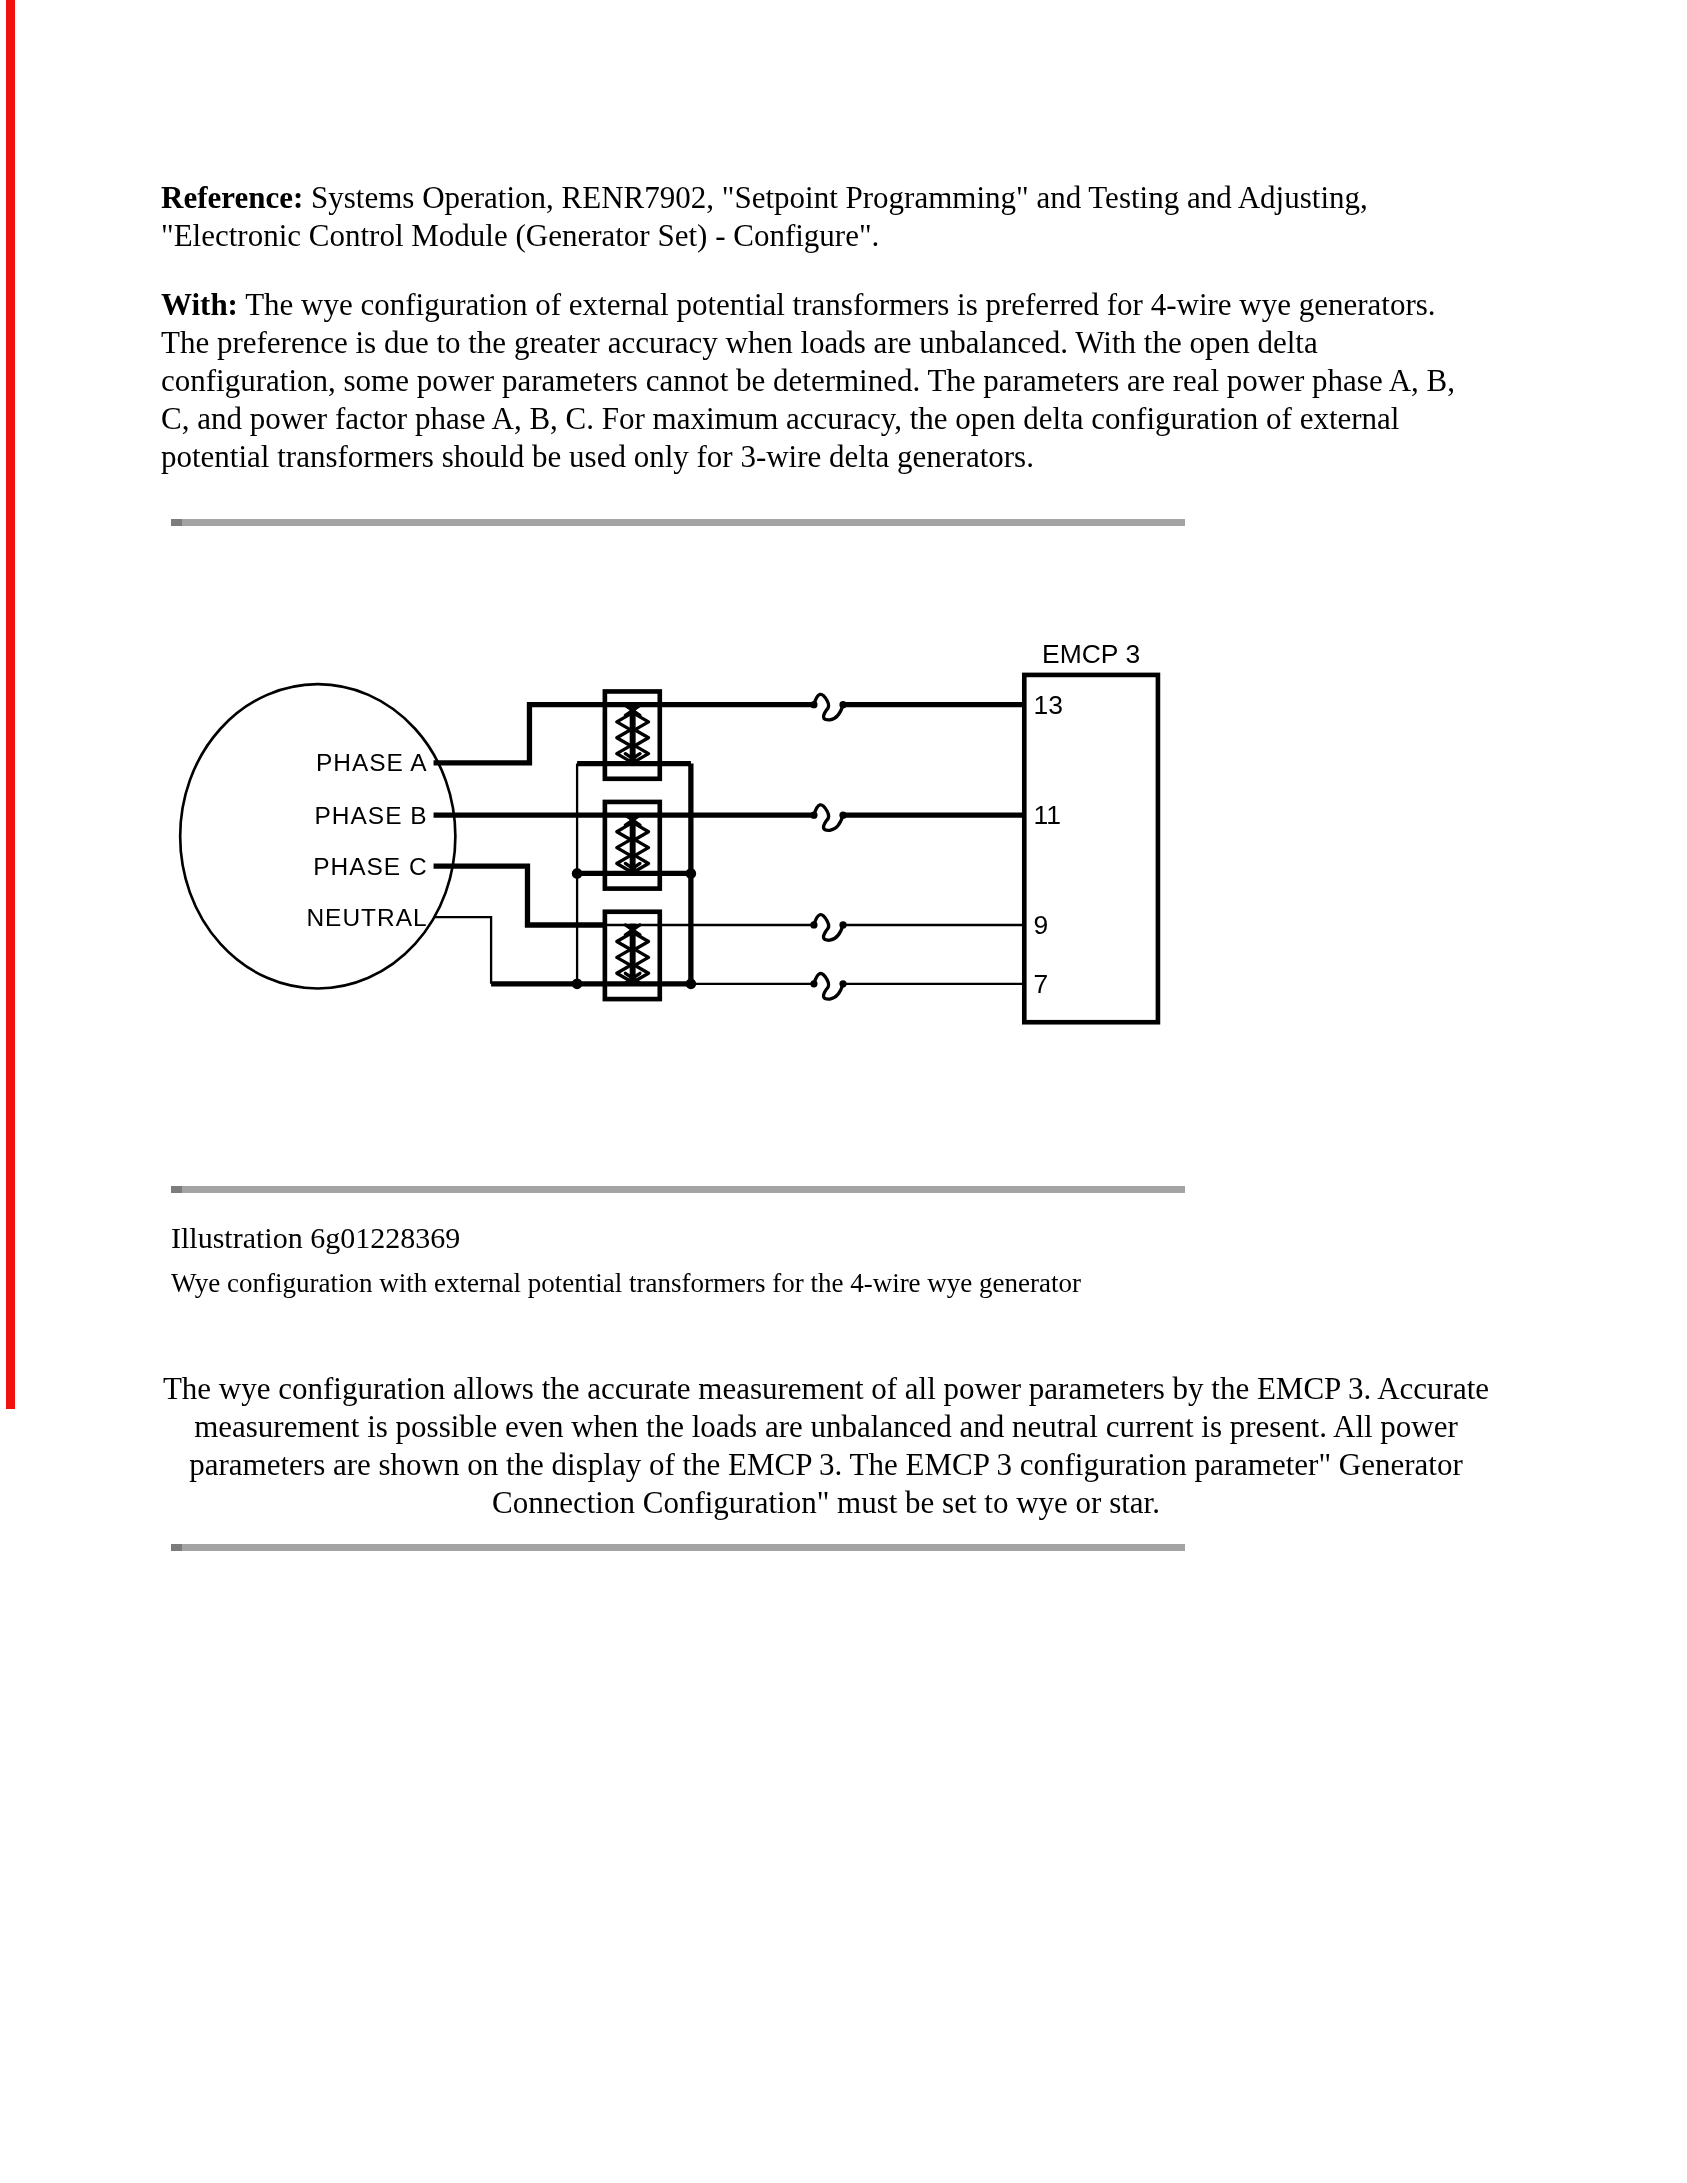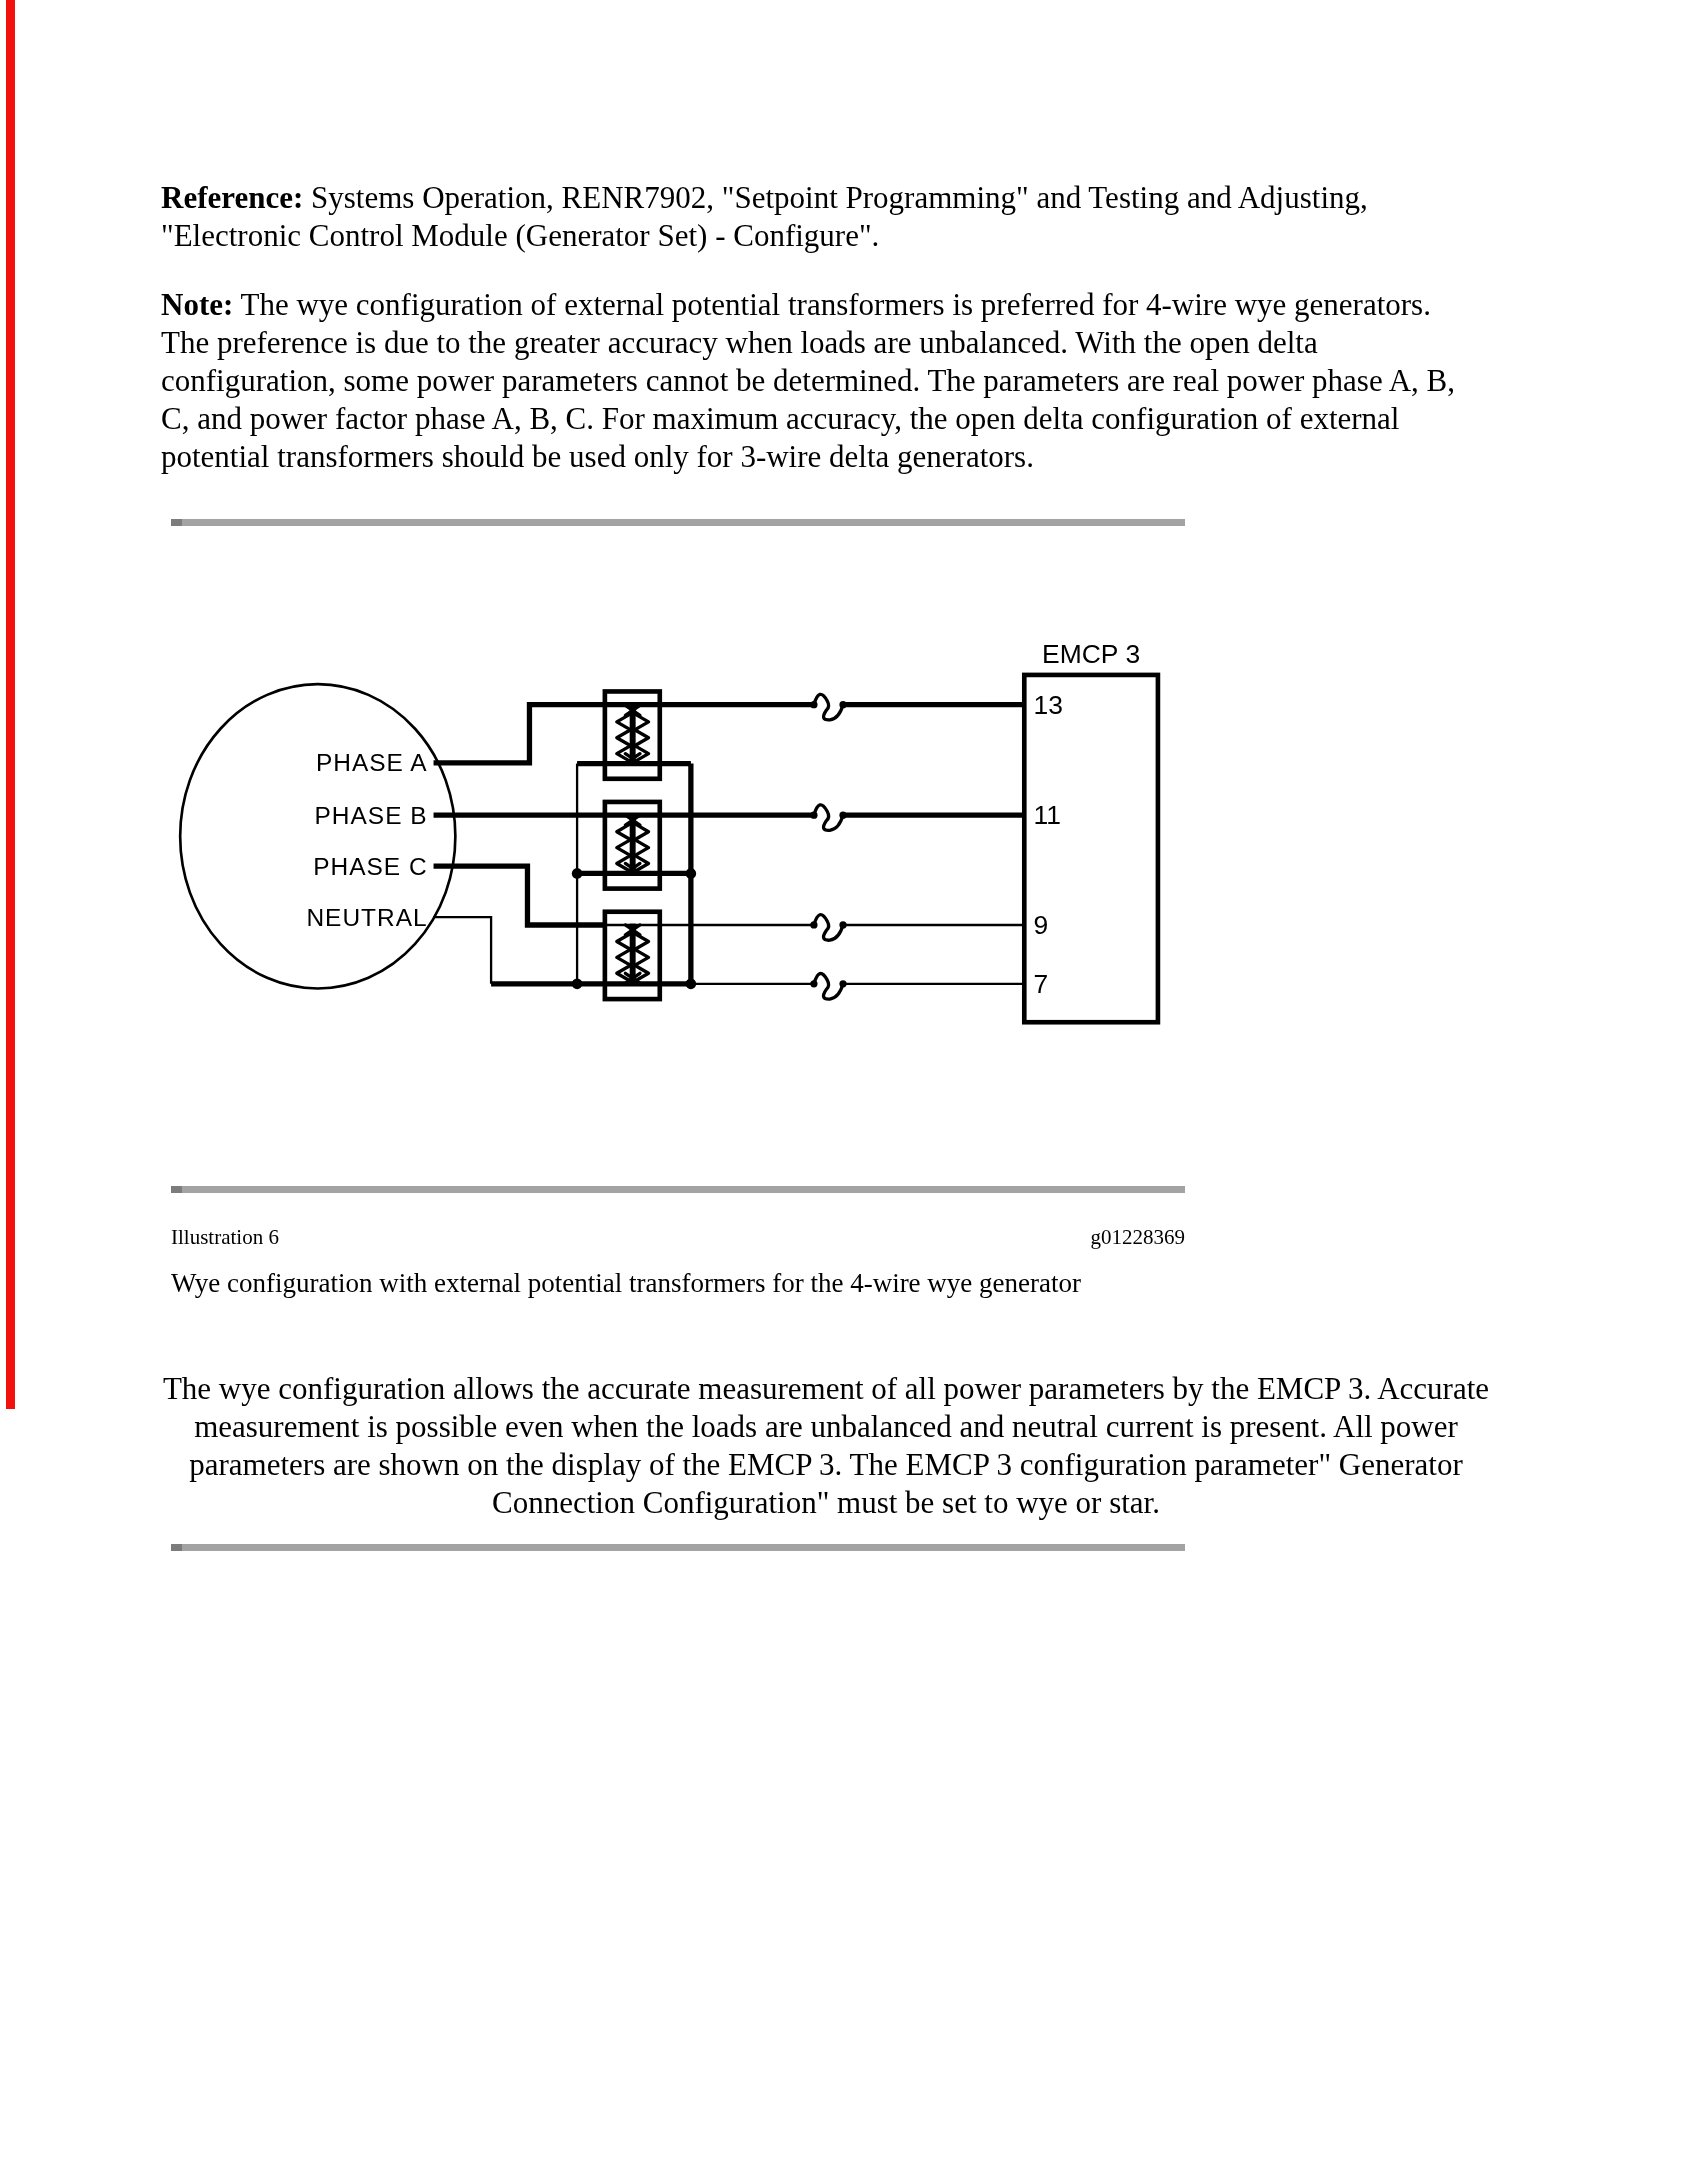--- a/index.html
+++ b/index.html
@@ -9,22 +9,22 @@
   .para{position:absolute;font-size:31px;line-height:38px;}
   .para .b{font-weight:700;}
   #ref-para{left:161px;top:148px;width:1323px;}
   #note-para{left:161px;top:255px;width:1323px;}
   #body-para{left:161px;top:1339px;width:1330px;text-align:center;}
   .rule{position:absolute;left:171px;width:1014px;height:6.6px;background:#a3a3a3;}
   .rule::before{content:"";position:absolute;left:0;top:0;width:10.6px;height:6.6px;background:#7c7c7c;}
   #rule1{top:519px;}
   #rule2{top:1186px;}
   #rule3{top:1544px;}
-  .illrow{position:absolute;left:171px;top:1223px;width:1014px;font-size:21px;line-height:29px;
-          display:flex;justify-content:space-between;}
+  .illrow{position:absolute;left:171px;top:1223px;width:1014px;font-size:30px;line-height:29px;
+          display:flex;}
   #caption{position:absolute;left:171px;top:1268px;width:1125px;font-size:27px;line-height:30px;}
   svg.diagram{position:absolute;left:159px;top:622px;}
   .w{stroke:#000;fill:none;stroke-width:8;}
   .wt{stroke:#000;fill:none;stroke-width:3.5;}
   .st{stroke:#000;fill:none;stroke-width:5;stroke-linecap:round;stroke-linejoin:round;}
   .core{stroke:#000;fill:none;stroke-width:9;}
   .bx{fill:none;stroke:#000;stroke-width:7;}
   .ell{fill:none;stroke:#000;stroke-width:4;}
   .dot{fill:#000;stroke:none;}
   .lbl{font-family:"Liberation Sans",sans-serif;font-size:37px;letter-spacing:1.5px;fill:#000;}
@@ -33,21 +33,21 @@
 </head>
 <body>
 
 <div class="page">
 
   <div class="marker"></div>
 
   <p class="para" id="ref-para"><span class="b">Reference:</span>
     <span>Systems Operation, RENR7902, "Setpoint Programming" and Testing and Adjusting, "Electronic Control Module (Generator Set) - Configure".</span></p>
 
-  <p class="para" id="note-para"><span class="b">Note:</span>
+  <p class="para" id="note-para"><span class="b">With:</span>
     <span>The wye configuration of external potential transformers is preferred for 4-wire wye generators. The preference is due to the greater accuracy when loads are unbalanced. With the open delta configuration, some power parameters cannot be determined. The parameters are real power phase A, B, C, and power factor phase A, B, C. For maximum accuracy, the open delta configuration of external potential transformers should be used only for 3-wire delta generators.</span></p>
 
   <div class="rule" id="rule1"></div>
 
   <svg class="diagram" width="1032" height="430" viewBox="240 940 1560 650">
     <defs>
       <g id="fuse-sym">
         <path class="st" d="M 0 0 Q 8 -28 20 -6 Q 25 3 19 8 Q 8 24 24 23 Q 38 21 44 0"></path>
         <circle class="dot" cx="0" cy="0" r="5.5"></circle>
         <circle class="dot" cx="44" cy="0" r="5.5"></circle>

